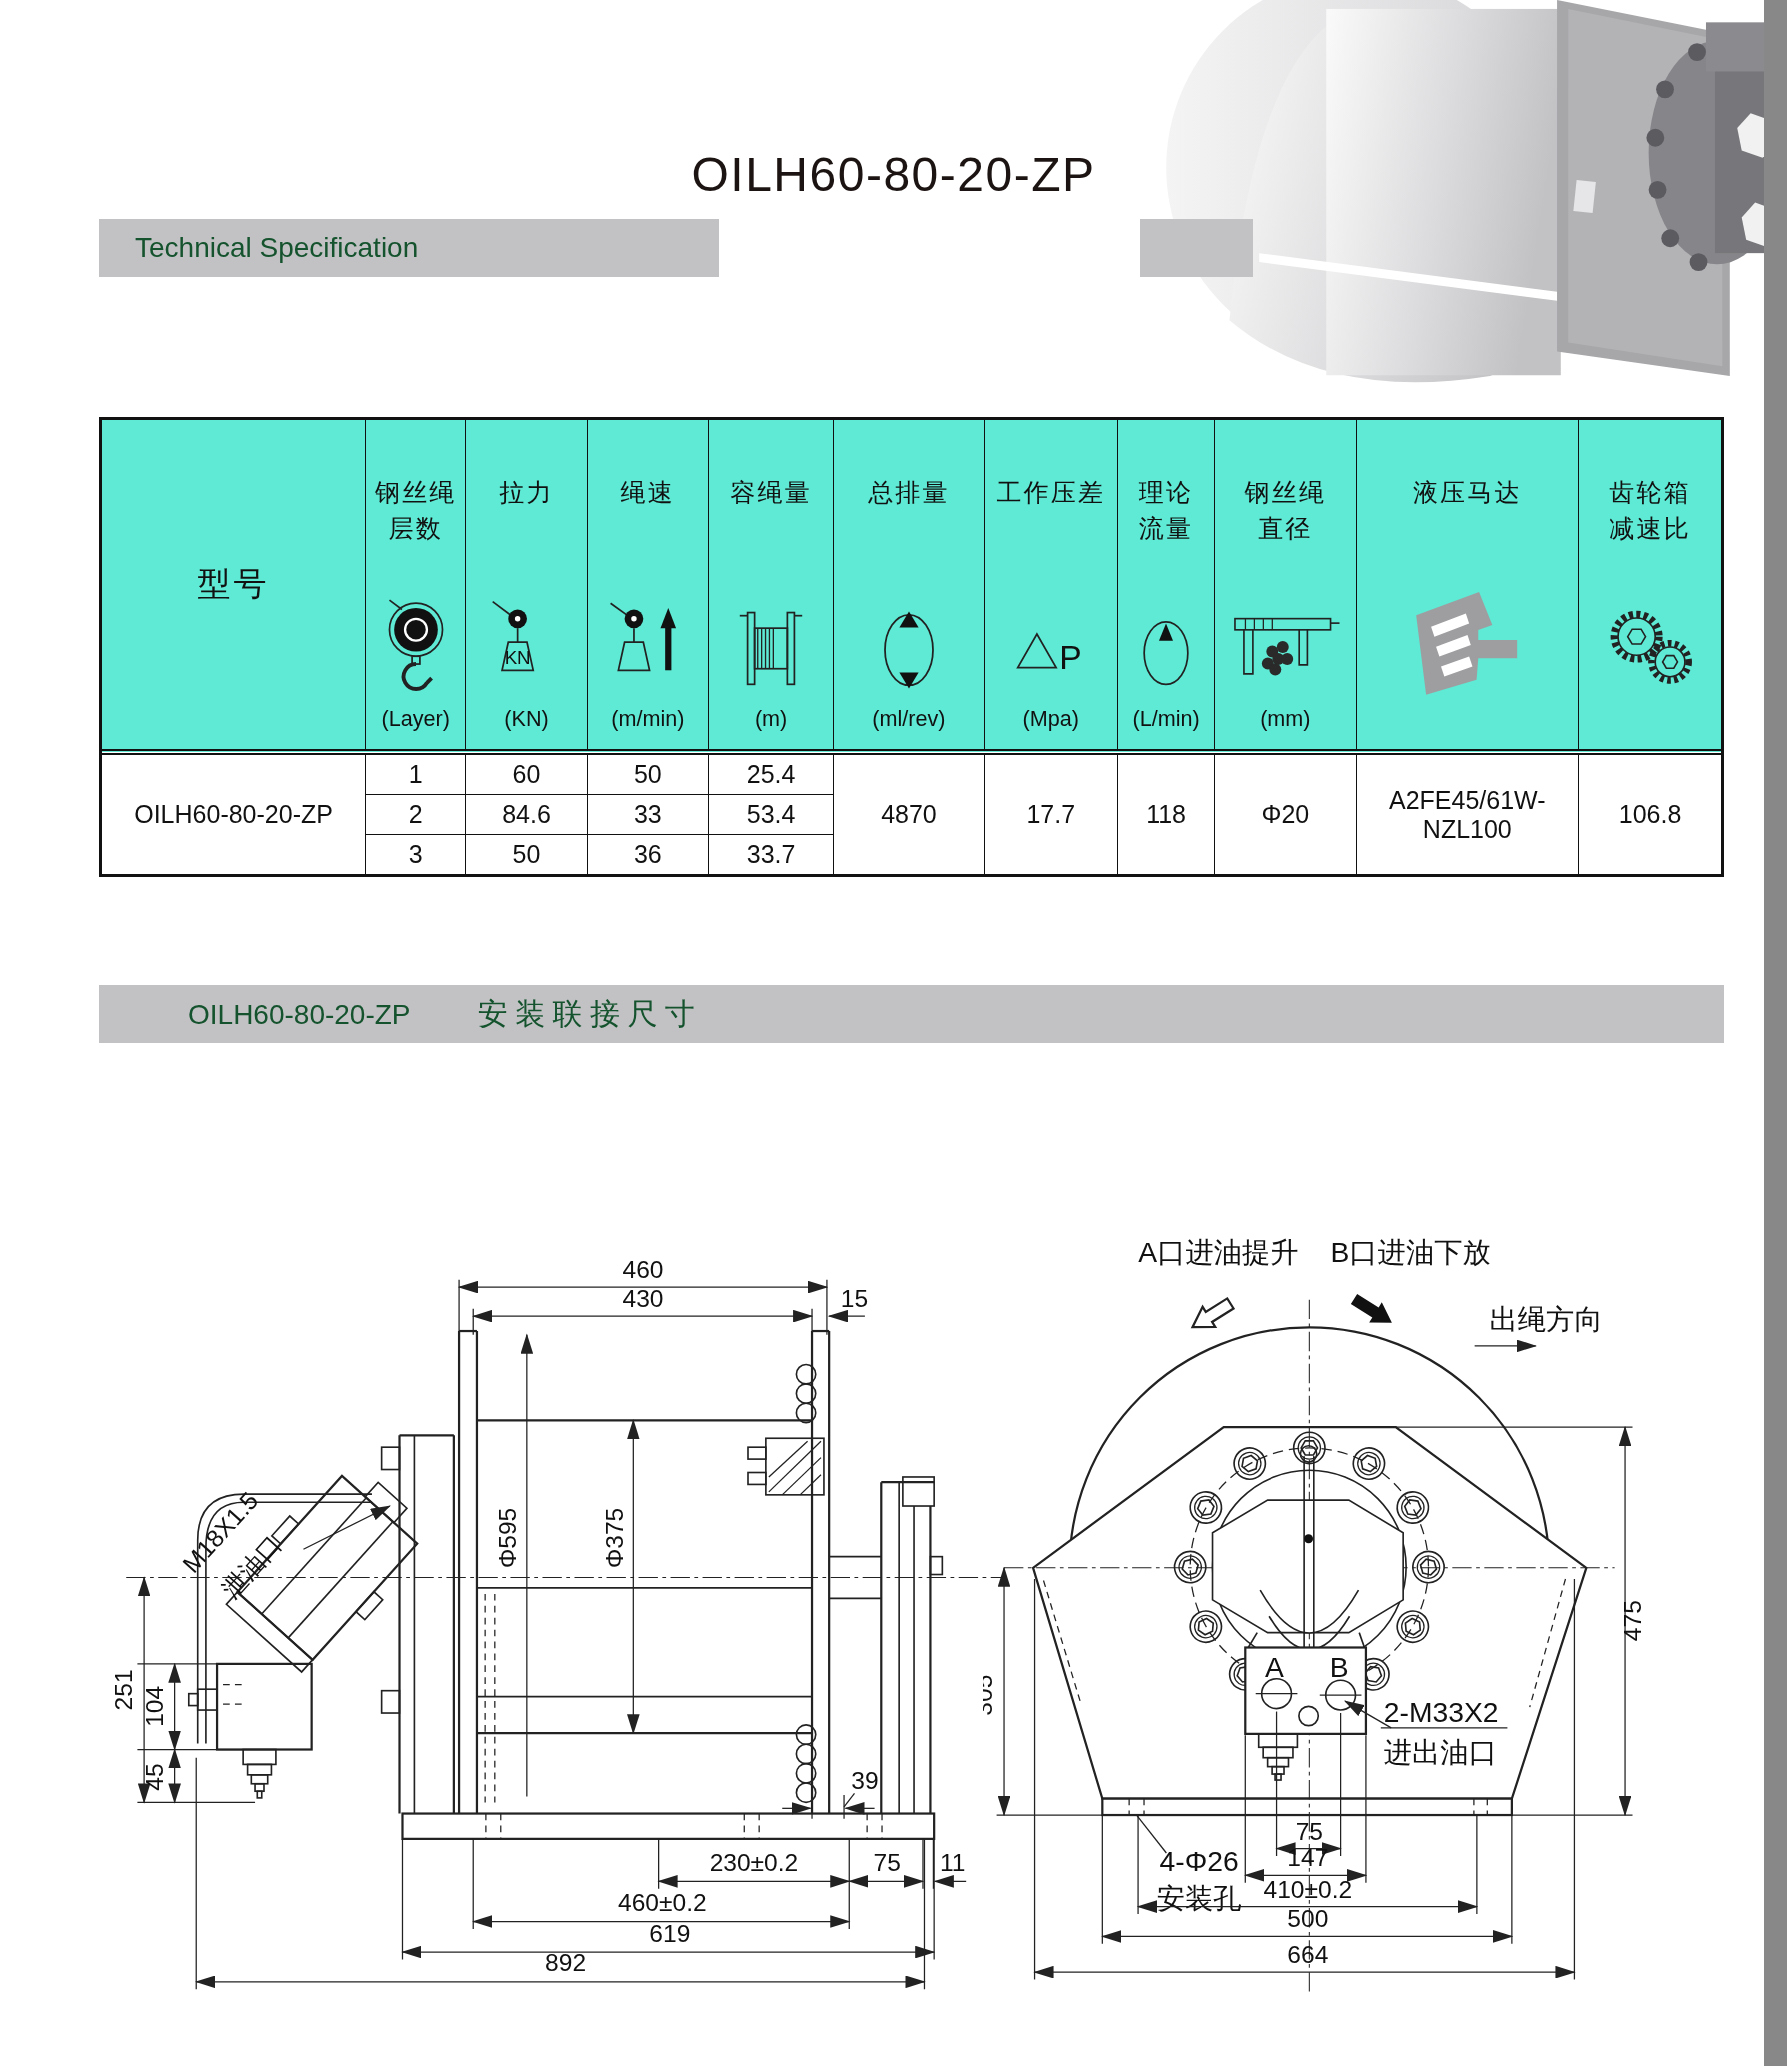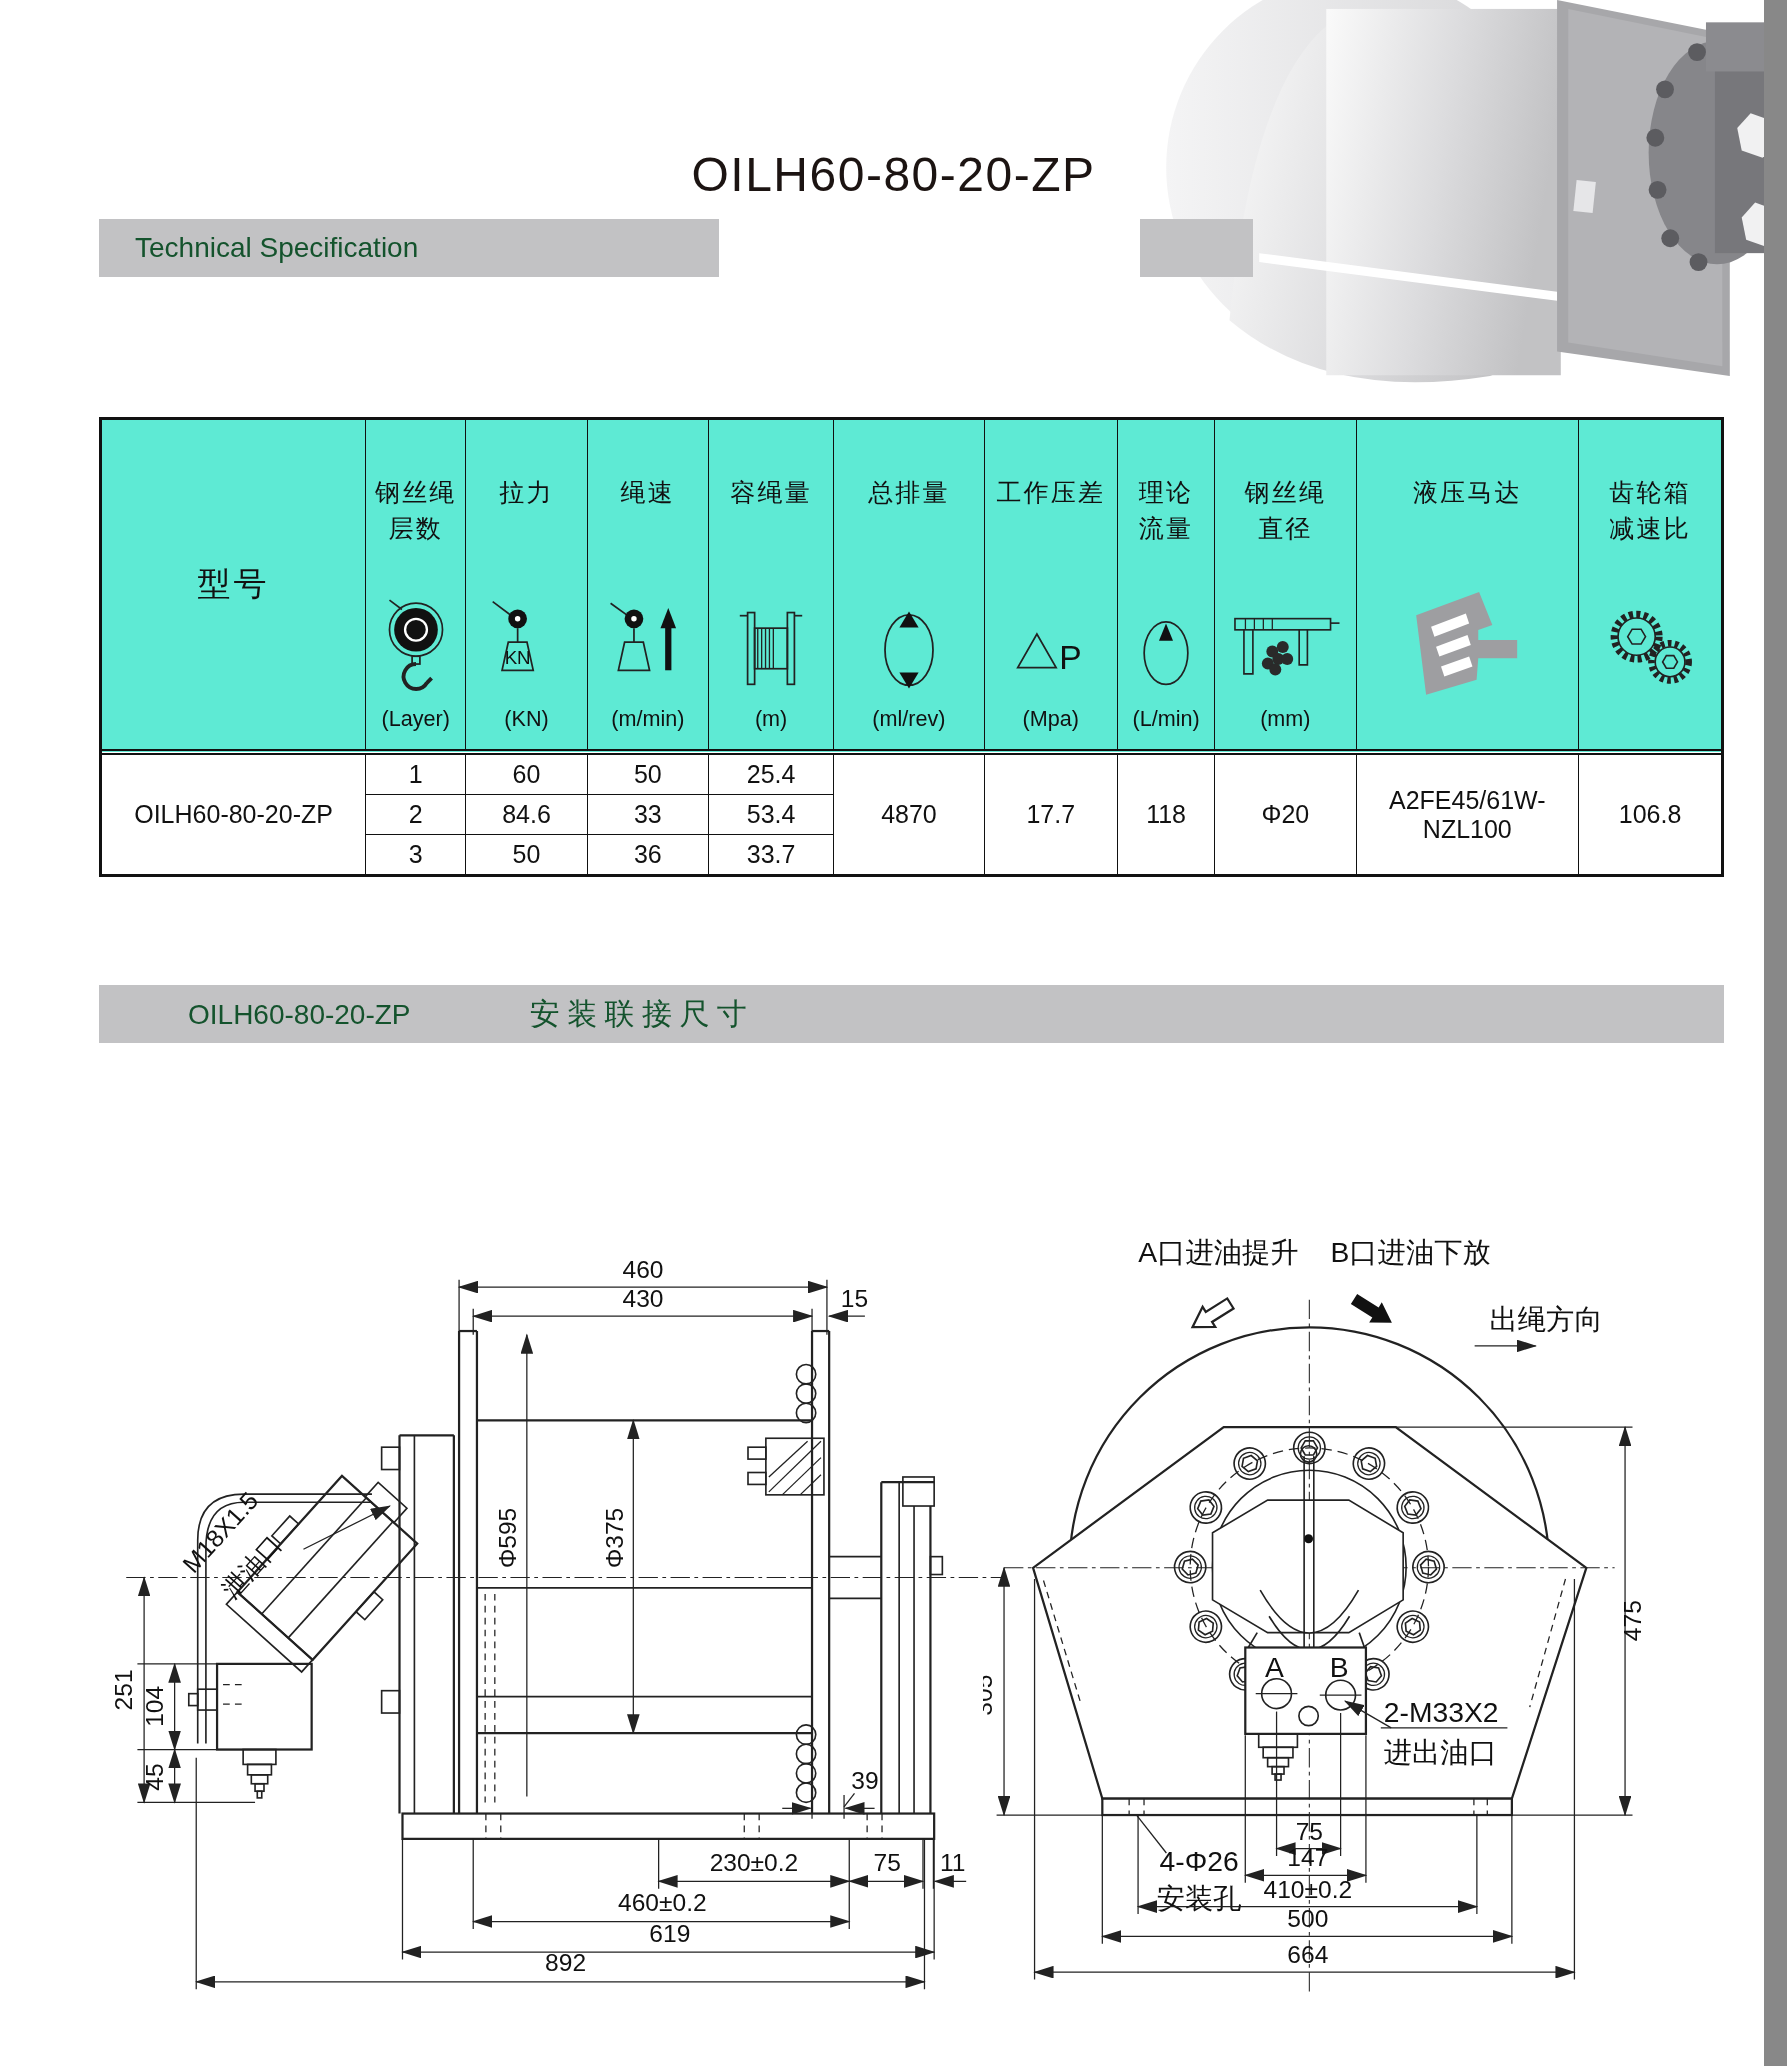--- a/index.html
+++ b/index.html
@@ -6,21 +6,21 @@
   .page{position:relative;width:1764px;height:2066px;background:#fff;overflow:hidden;
         font-family:"Liberation Sans","DejaVu Sans",sans-serif;color:#111;}
   
   .doc-title{position:absolute;left:521px;top:147px;width:745px;text-align:center;
              font-size:48px;font-weight:500;letter-spacing:1.5px;color:#1c1412;}
   .banner{position:absolute;background:#c2c2c4;color:#14532d;height:58px;line-height:58px;
           font-size:28px;white-space:nowrap;}
   .banner-tech{left:99px;top:219px;width:620px;padding-left:36px;box-sizing:border-box;}
   .banner-install{left:99px;top:985px;width:1625px;box-sizing:border-box;}
   .banner-install .b-model{margin-left:89px;}
-  .banner-install .b-sub{margin-left:112px;letter-spacing:7.4px;font-size:30px;}
+  .banner-install .b-sub{margin-left:60px;letter-spacing:7.4px;font-size:30px;}
   .banner-stub{position:absolute;left:1140px;top:219px;width:113px;height:58px;background:#c2c2c4;}
   
   .photo{position:absolute;left:1140px;top:0;width:648px;height:408px;}
   
   .spec-wrap{position:absolute;left:99px;top:417px;width:1625px;border:3.7px solid #111;box-sizing:border-box;}
   table.spec{border-collapse:collapse;table-layout:fixed;width:100%;}
   table.spec th,table.spec td{border-left:1.9px solid #111;padding:0;margin:0;}
   table.spec th:first-child,table.spec td.model{border-left:none;}
   table.spec th{background:#5eead4;height:329px;vertical-align:top;border-bottom:6.7px double #111;font-weight:normal;}
   .hcell{display:flex;flex-direction:column;align-items:center;height:100%;}

